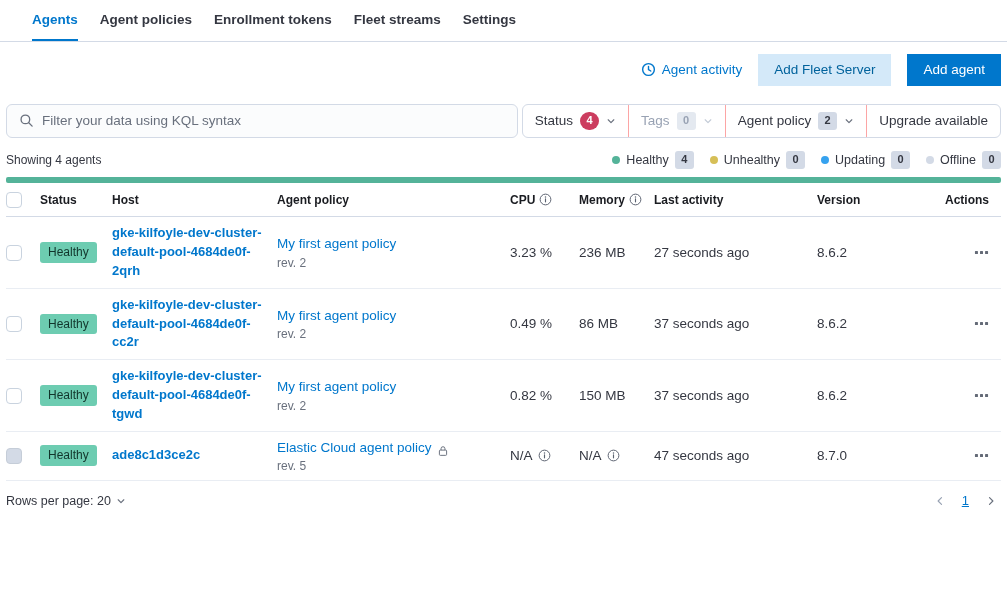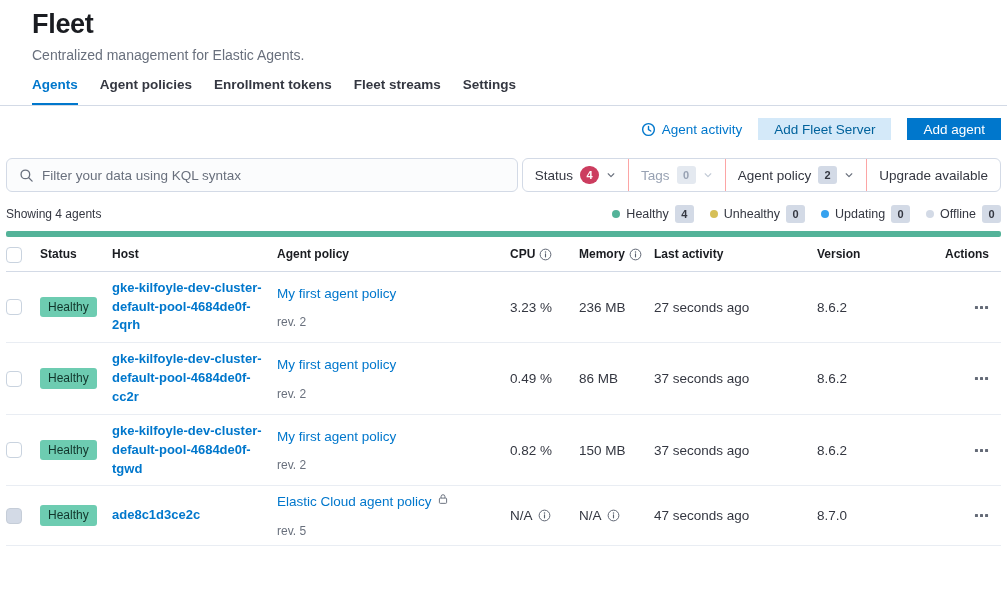--- a/index.html
+++ b/index.html
@@ -20,21 +20,21 @@
 
   .tabs { display:flex; gap:22px; padding:12px 32px 0; border-bottom:1px solid #D3DAE6; }
   .tab { font-size:13.5px; font-weight:600; color:#343741; padding-bottom:12px; cursor:pointer; line-height:1.25; }
   .tab.active { color:#0077CC; box-shadow:inset 0 -2px 0 0 #0077CC; font-weight:700; }
 
   .content { padding:0 6px; }
 
   
   .toolbar { margin-top:12px; display:flex; justify-content:flex-end; align-items:center; gap:16px; }
   .link-btn { display:inline-flex; align-items:center; gap:6px; color:#0077CC; font-size:13.5px; font-weight:500; }
-  .btn { height:22px; padding:0 16px; border-radius:0; font-size:13.5px; font-weight:500; display:inline-flex; align-items:center; }
+  .btn { height:32px; padding:0 16px; border-radius:0; font-size:13.5px; font-weight:500; display:inline-flex; align-items:center; }
   .btn-secondary { background:#D4E9F9; color:#00629C; }
   .btn-primary { background:#0077CC; color:#ffffff; }
 
   
   .search-row { margin-top:18px; display:flex; gap:4px;align-items:center; }
   .search-box { flex:1; display:flex; align-items:center; gap:8px; height:34px; padding:0 12px;
     background:#FBFCFD; border:1px solid #D3DAE6; border-radius:6px; }
   .search-box .icon { color:#69707D; }
   .search-input { flex:1; border:none; outline:none; background:transparent; font-size:13.5px; font-family:inherit; color:#343741; }
   .search-input::placeholder { color:#69707D; opacity:1; }
@@ -69,46 +69,42 @@
   .grid-header { padding:8px 0; border-bottom:1px solid #D3DAE6; }
   .th { font-size:12px; font-weight:700; color:#1a1c21; display:flex; align-items:center; gap:4px; }
   .th-actions { justify-content:flex-end; padding-right:10px; }
   .grid-row { padding:7px 0; border-bottom:1px solid #E9EDF3; font-size:13.5px; }
   .cell { padding-right:12px; }
   .checkbox { width:16px; height:16px; border:1px solid #C9D3DF; border-radius:4px; background:#fff; display:inline-block; vertical-align:middle; cursor:pointer; }
   .checkbox.disabled { background:#D3DAE6; border-color:#C5CDD8; cursor:default; }
   .badge-healthy { display:inline-block; padding:2px 8px; border-radius:3px; background:#6DCCB1; color:#11352B; font-size:12px; font-weight:500; line-height:1.4; }
   .host-link { color:#0077CC; font-weight:600; font-size:13px; line-height:1.45; display:inline-block; }
   .policy-link { color:#0077CC; font-weight:500; font-size:13.5px; line-height:1.35; }
-  .policy-line { display:flex; align-items:flex-start; gap:5px; }
+  .policy-line { display:flex; align-items:flex-end; gap:5px; }
   .policy-line .lock { color:#69707D; }
-  .policy-rev { margin-top:12px; font-size:12px; color:#69707D; }
+  .policy-rev { margin-top:2px; font-size:12px; color:#69707D; }
   .cell-na { display:flex; align-items:center; gap:5px; }
   .info { color:#5A6270; }
   .cell-actions { display:flex; justify-content:flex-end; padding-right:10px; }
   .actions-btn { color:#646A77; display:inline-flex; padding:2px; }
 
   
   .table-footer { margin-top:10px; display:flex; justify-content:space-between; align-items:center; }
   .rows-per-page { display:inline-flex; align-items:center; gap:5px; font-size:12.5px; color:#343741; }
   .rows-per-page .chev { color:#69707D; }
   .pagination { display:flex; align-items:center; gap:6px; }
   .page-btn { display:inline-flex; padding:4px; color:#98A2B3; }
   .page-btn.next { color:#69707D; }
   .page-num { color:#0077CC; font-size:13px; font-weight:500; text-decoration:underline; padding:2px 6px; }
 </style>
 </head>
 <body>
 
 <div class="app">
 
-  <header class="page-header">
-    <h1 class="page-title">Fleet</h1>
-    <p class="page-subtitle">Centralized management for Elastic Agents.</p>
-  </header>
 
   <nav class="tabs">
     <div class="tab active">Agents</div>
     <div class="tab">Agent policies</div>
     <div class="tab">Enrollment tokens</div>
     <div class="tab">Fleet streams</div>
     <div class="tab">Settings</div>
   </nav>
 
   <main class="content">
@@ -341,15 +337,38 @@
         <button class="actions-btn">
           <svg width="15" height="15" viewBox="0 0 16 16" fill="currentColor">
               <rect x="1" y="6.5" width="3.2" height="3.2" rx="0.6"></rect>
               <rect x="6.4" y="6.5" width="3.2" height="3.2" rx="0.6"></rect>
               <rect x="11.8" y="6.5" width="3.2" height="3.2" rx="0.6"></rect>
             </svg>
         </button>
       </div>
     </div>
 
+    <div class="table-footer">
+      <button class="rows-per-page">
+        <span>Rows per page: 20</span>
+        <span class="icon chev">
+          <svg width="10" height="10" viewBox="0 0 16 16">
+              <path d="M3.5 6l4.5 4.5L12.5 6" fill="none" stroke="currentColor" stroke-width="1.8" stroke-linecap="round" stroke-linejoin="round"></path>
+            </svg>
+        </span>
+      </button>
+      <div class="pagination">
+        <button class="page-btn prev">
+          <svg width="12" height="12" viewBox="0 0 16 16">
+              <path d="M10 3.5L5.5 8 10 12.5" fill="none" stroke="currentColor" stroke-width="1.6" stroke-linecap="round" stroke-linejoin="round"></path>
+            </svg>
+        </button>
+        <button class="page-num">1</button>
+        <button class="page-btn next">
+          <svg width="12" height="12" viewBox="0 0 16 16">
+              <path d="M6 3.5L10.5 8 6 12.5" fill="none" stroke="currentColor" stroke-width="1.6" stroke-linecap="round" stroke-linejoin="round"></path>
+            </svg>
+        </button>
+      </div>
+    </div>
 
   </main>
 </div>
 
 </body></html>

